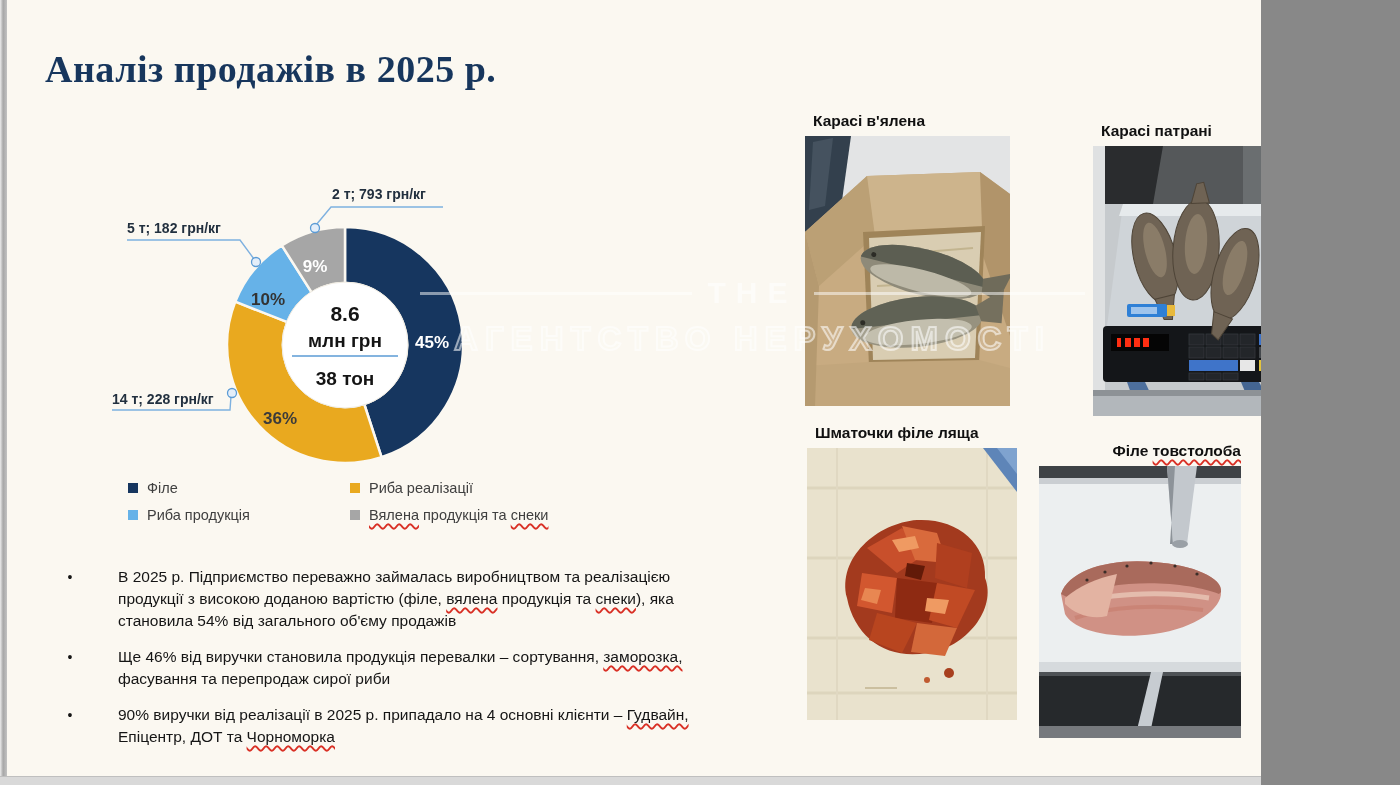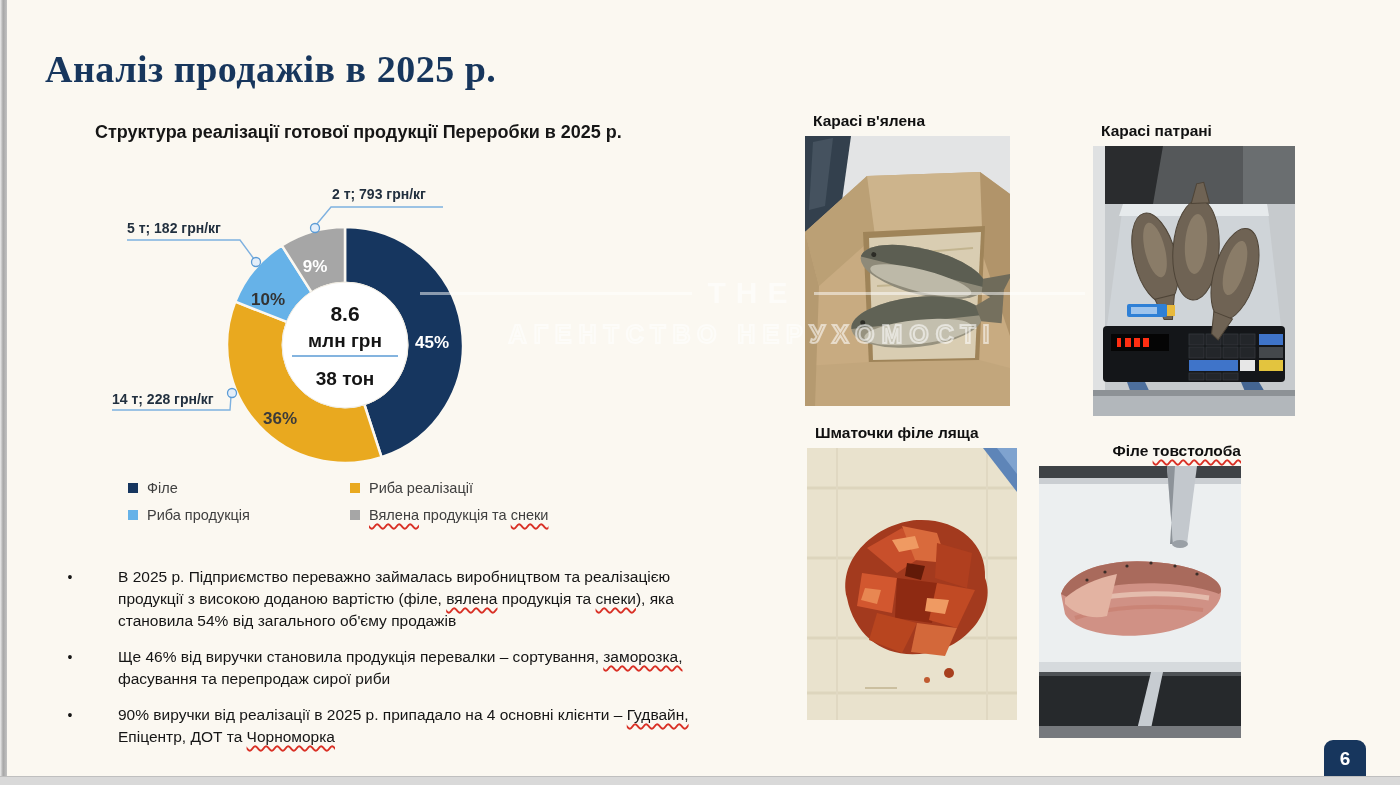--- a/index.html
+++ b/index.html
@@ -1,16 +1,16 @@
 <!DOCTYPE html>
 <html lang="uk"><head>
 <meta charset="utf-8">
 <style>
   html,body{margin:0;padding:0;background:#888;}
-  .stage{position:relative;width:1400px;height:785px;background:#FBF8F1;overflow:hidden;
+  .stage{position:relative;width:1261px;height:785px;background:#FBF8F1;overflow:hidden;
          font-family:"Liberation Sans",sans-serif;color:#1a1a1a;}
   
   .edge-left{position:absolute;left:0;top:0;width:7px;height:100%;
              background:linear-gradient(90deg,#ececec 0%,#a7a7a7 45%,#c2c2c2 100%);z-index:6;}
   .edge-bottom{position:absolute;left:0;bottom:0;width:100%;height:8px;background:#d9d9d9;
                border-top:1px solid #bfbfbf;z-index:6;}
   
   .slide-title{position:absolute;left:45px;top:22px;font-family:"Liberation Serif",serif;
                font-weight:bold;font-size:38px;color:#17365D;letter-spacing:.5px;z-index:3;}
   
@@ -45,35 +45,34 @@
   .wm-the{display:flex;align-items:center;gap:16px;color:rgba(255,255,255,.55);
           font-size:30px;font-weight:bold;letter-spacing:10px;}
   .wm-the::before,.wm-the::after{content:"";flex:1;border-top:3px solid rgba(255,255,255,.5);}
   .wm-cap{display:flex;align-items:center;justify-content:center;gap:6px;margin-top:4px;line-height:1;}
   .wm-cap-rest{font-size:102px;font-weight:bold;letter-spacing:16px;color:rgba(255,255,255,.14);
                -webkit-text-stroke:2.5px rgba(255,255,255,.6);}
   .wm-logo-c{display:inline-block;width:84px;height:84px;border:4px solid rgba(255,255,255,.6);
              border-radius:50%;position:relative;overflow:hidden;}
   .wm-logo-c::after{content:"";position:absolute;left:-10px;top:50%;width:120%;height:4px;
                     background:rgba(255,255,255,.6);transform:rotate(-48deg);}
-  .wm-agency{margin-top:10px;font-size:25px;font-weight:bold;letter-spacing:7px;white-space:nowrap;
+  .wm-agency{margin-top:10px;font-size:33px;font-weight:bold;letter-spacing:7px;white-space:nowrap;
              color:rgba(255,255,255,.13);-webkit-text-stroke:2px rgba(255,255,255,.55);}
   
   .page-badge{position:absolute;left:1324px;top:740px;width:42px;height:38px;background:#17365D;
               border-radius:9px 9px 0 0;color:#fff;font-size:19px;font-weight:bold;
               display:flex;align-items:center;justify-content:center;z-index:5;}
 </style>
 </head>
 <body>
 
 <div class="stage">
 
   <h1 class="slide-title">Аналіз продажів в 2025 р.</h1>
 
-  <div class="chart-title">Структура реалізації готової продукції Переробки в 2025 р.</div>
 
   <svg class="chart-svg" width="540" height="330" viewBox="0 0 540 330">
     <g>
       <path d="M265 52 A118 118 0 0 1 301.5 282.2 L284.2 229 A62 62 0 0 0 265 108 Z" stroke="#FBF8F1" stroke-width="2.5" stroke-linejoin="round" fill="#16365F"></path>
       <path d="M301.5 282.2 A118 118 0 0 1 155.3 126.6 L207.4 147.2 A62 62 0 0 0 284.2 229 Z" stroke="#FBF8F1" stroke-width="2.5" stroke-linejoin="round" fill="#E9A91F"></path>
       <path d="M155.3 126.6 A118 118 0 0 1 201.8 70.4 L231.8 117.7 A62 62 0 0 0 207.4 147.2 Z" stroke="#FBF8F1" stroke-width="2.5" stroke-linejoin="round" fill="#66B2E8"></path>
       <path d="M201.8 70.4 A118 118 0 0 1 265 52 L265 108 A62 62 0 0 0 231.8 117.7 Z" stroke="#FBF8F1" stroke-width="2.5" stroke-linejoin="round" fill="#A6A6A6"></path>
     </g>
     <g>
       <text class="pct" x="352" y="173" text-anchor="middle" fill="#ffffff">45%</text>

